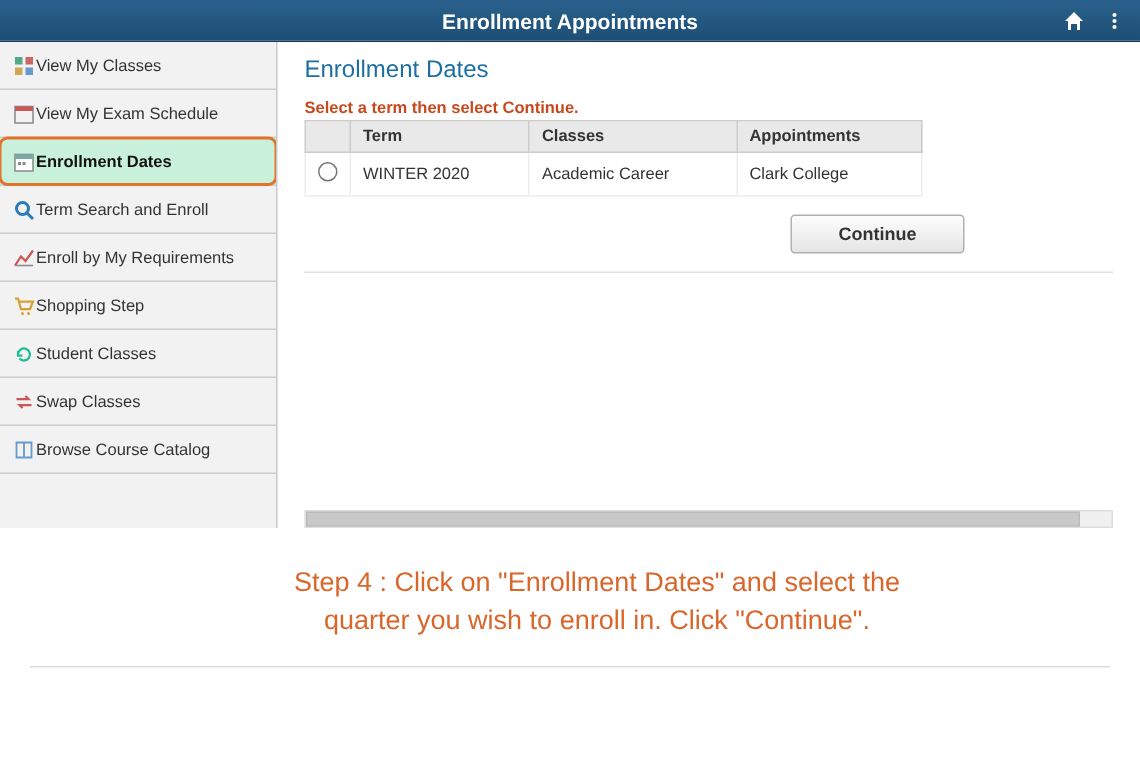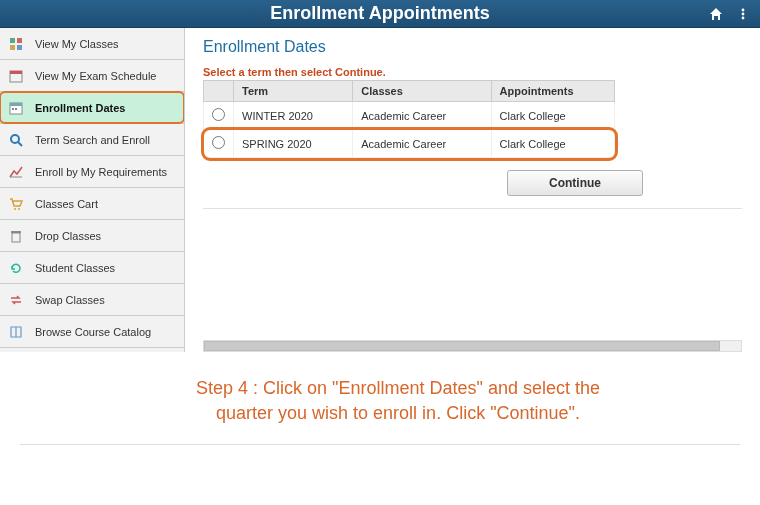--- a/index.html
+++ b/index.html
@@ -17,34 +17,34 @@
     display: flex; align-items: center; gap: 4px;
     padding: 0 8px;
     height: 100%;
     background: rgba(255,255,255,0.05);
     border-right: 1px solid rgba(0,0,0,0.2);
     cursor: pointer;
     font-size: 11px;
   }
   .topbar-title {
     position: absolute; left: 0; right: 0; text-align: center;
-    font-weight: bold; font-size: 18px; pointer-events: none;
+    font-weight: bold; font-size: 14px; pointer-events: none;
   }
   .topbar-right { margin-left: auto; display: flex; gap: 12px; padding-right: 10px; }
   .icon-btn { cursor: pointer; display: flex; align-items: center; }
 
   .app-body { display: flex; height: 324px; }
   .sidebar {
     width: 185px;
     background: #f2f2f2;
     border-right: 1px solid #ccc;
     overflow: hidden;
   }
   .side-item {
-    display: flex; align-items: center; gap: 11px;
+    display: flex; align-items: center; gap: 0;
     height: 32px;
     padding: 0 8px;
     border-bottom: 1px solid #ccc;
     font-size: 11px;
     color: #333;
     cursor: pointer;
   }
   .side-item.active {
     background: #c9f0db;
     font-weight: bold;
@@ -73,21 +73,21 @@
   }
   table.term-table td {
     padding: 6px 8px;
     border: 1px solid #eee;
   }
   .radio-cell { width: 24px; text-align: center; }
   .row-highlight { outline: 3px solid #e3722a; border-radius: 6px; }
 
   .continue-row { display: flex; justify-content: flex-end; width: 440px; margin-top: 12px; }
   .continue-btn {
-    width: 136px; height: 26px;
+    width: 116px; height: 26px;
     background: linear-gradient(#fdfdfd, #e5e5e5);
     border: 1px solid #b0b0b0;
     border-radius: 3px;
     font-size: 12px;
     font-weight: bold;
     color: #333;
     cursor: pointer;
   }
   .rule { height: 1px; background: #e0e0e0; margin-top: 12px; width: 100%; }
 
@@ -189,30 +189,21 @@
       <span>Enroll by My Requirements</span>
     </div>
     <div class="side-item">
       <span class="side-icon">
         <svg width="14" height="14" viewBox="0 0 14 14">
             <path d="M1 2h2l2 7h6l2-5H4" fill="none" stroke="#d9a038" stroke-width="1.5"></path>
             <circle cx="6" cy="12" r="1" fill="#d9a038"></circle>
             <circle cx="10" cy="12" r="1" fill="#d9a038"></circle>
           </svg>
       </span>
-      <span>Classes Cart</span>
-    </div>
-    <div class="side-item">
-      <span class="side-icon">
-        <svg width="14" height="14" viewBox="0 0 14 14">
-            <rect x="3" y="4" width="8" height="9" fill="none" stroke="#888"></rect>
-            <rect x="2" y="2" width="10" height="2" fill="#888"></rect>
-          </svg>
-      </span>
-      <span>Drop Classes</span>
+      <span>Shopping Step</span>
     </div>
     <div class="side-item">
       <span class="side-icon">
         <svg width="14" height="14" viewBox="0 0 14 14">
             <path d="M3 7a4 4 0 1 1 1 3" fill="none" stroke="#2b9" stroke-width="1.5"></path>
             <path d="M3 5v3h3" fill="none" stroke="#2b9" stroke-width="1.5"></path>
           </svg>
       </span>
       <span>Student Classes</span>
     </div>
@@ -247,26 +238,20 @@
           <th>Appointments</th>
         </tr>
       </thead>
       <tbody>
         <tr>
           <td class="radio-cell"><input type="radio" name="term" style=""></td>
           <td>WINTER 2020</td>
           <td>Academic Career</td>
           <td>Clark College</td>
         </tr>
-        <tr class="row-highlight">
-          <td class="radio-cell"><input type="radio" name="term" style=""></td>
-          <td>SPRING 2020</td>
-          <td>Academic Career</td>
-          <td>Clark College</td>
-        </tr>
       </tbody>
     </table>
 
     <div class="continue-row">
       <button class="continue-btn">Continue</button>
     </div>
     <div class="rule"></div>
 
     <div class="scroll-strip">
       <div class="scroll-thumb"></div>

